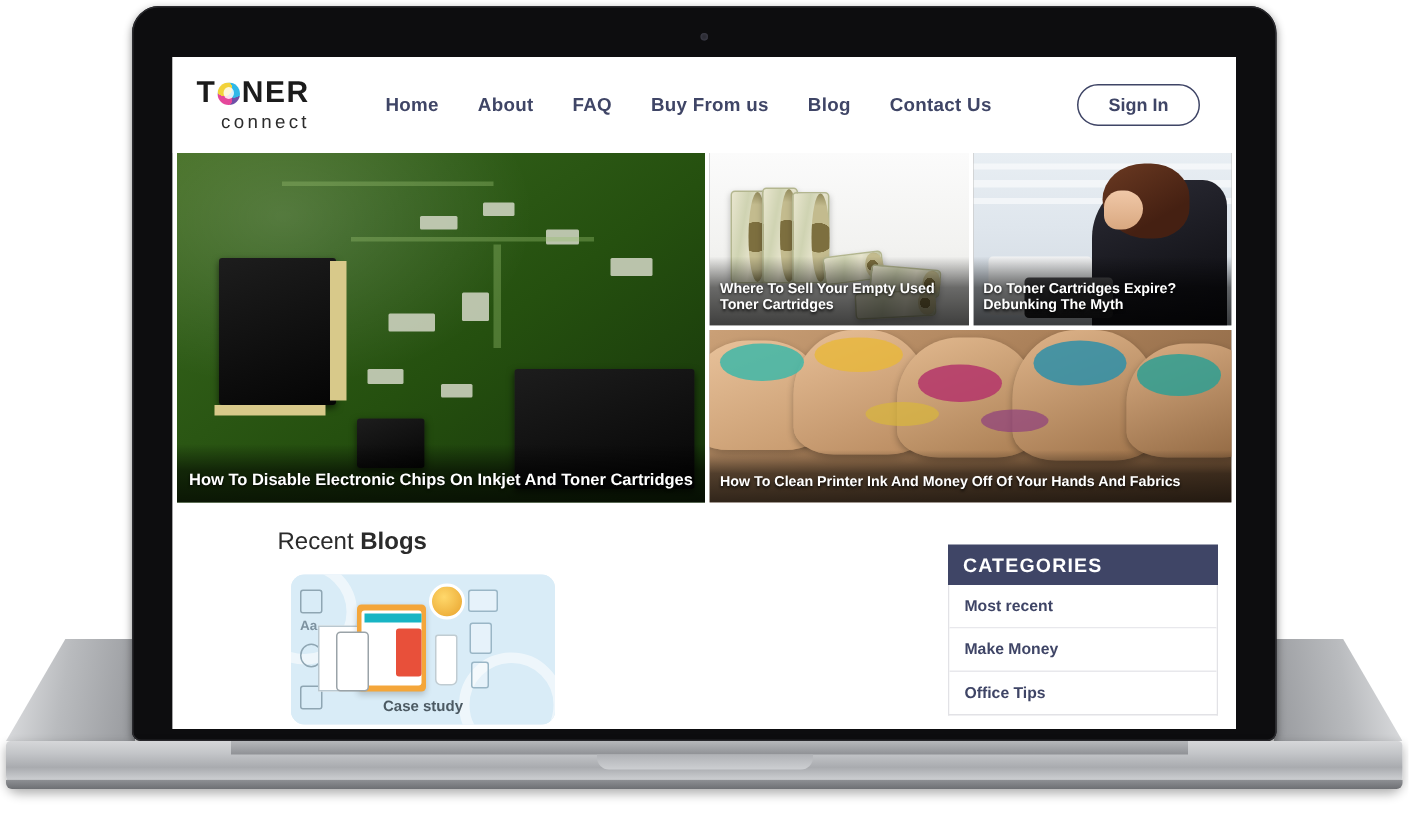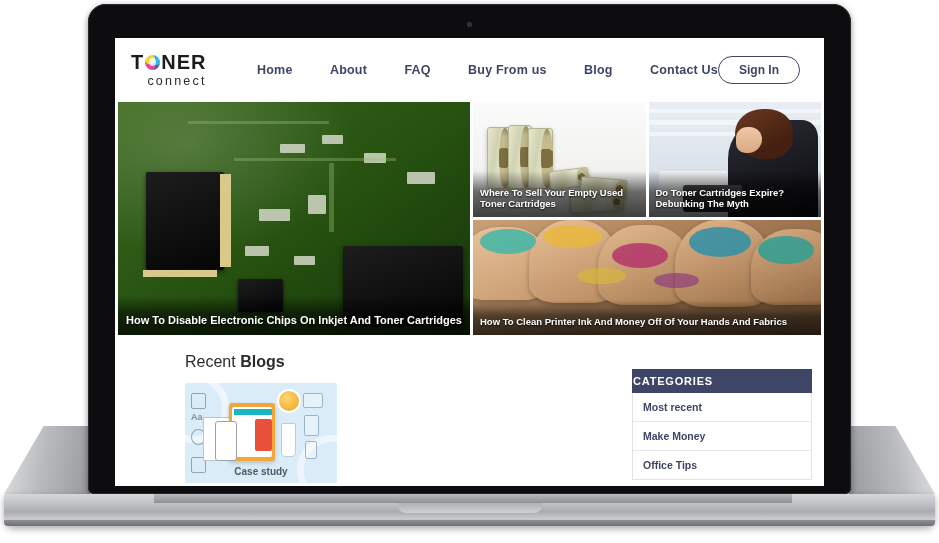--- a/index.html
+++ b/index.html
@@ -118,21 +118,21 @@
     content:"";position:absolute;left:4px;top:3.5px;
     width:7px;height:8px;border-radius:50%;
     background:#fff;opacity:.82;
   }
   .logo-bottom{
     font-size:12.5px;letter-spacing:2.2px;color:#2b2b2b;
     text-align:center;margin-top:2px;font-weight:500;
   }
   .nav{
     flex:1 1 auto;display:flex;align-items:center;
-    justify-content:space-between;gap:26px;margin-left:34px;
+    justify-content:flex-start;gap:26px;margin-left:34px;
   }
   .nav a{
     color:#3f4566;font-size:12.5px;text-decoration:none;
     font-weight:600;white-space:nowrap;letter-spacing:.2px;
   }
   .signin{
     flex:0 0 auto;margin-right:14px;
     border:1.3px solid #3f4566;border-radius:16px;
     padding:6px 20px;color:#3f4566;font-size:12px;font-weight:600;
     background:#fff;cursor:pointer;white-space:nowrap;
@@ -269,22 +269,23 @@
   }
 
   
   .lower{display:flex;padding:14px 12px 0 12px;gap:20px;}
   .col-main{flex:1 1 auto;padding-left:58px;}
   .recent-title{
     font-size:16px;color:#2b2b2b;margin:4px 0 12px 0;font-weight:400;
   }
   .recent-title b{font-weight:700;}
   .blog-thumb{
-    width:152px;height:100px;border-radius:2px;overflow:hidden;position:relative;
+    width:176px;height:100px;border-radius:9px;overflow:hidden;position:relative;
     background:#d8ecf7;
+    margin-left:9px;
   }
   .art-case{position:absolute;inset:0;background:#d9ecf7;}
   .art-case .halo{
     position:absolute;border-radius:50%;border:7px solid rgba(255,255,255,.55);
   }
   .art-case .sidecard{
     position:absolute;border:1.2px solid #9ab6c6;border-radius:2px;background:rgba(255,255,255,.35);
   }
   .art-case .tablet{
     position:absolute;left:44px;top:20px;width:46px;height:58px;
@@ -322,22 +323,22 @@
 
   
   .col-side{flex:0 0 180px;}
   .search-panel{background:#3f4566;padding:10px;}
   .search-input{
     width:100%;box-sizing:border-box;border:1px solid #cfd2dd;background:#fff;
     padding:6px 7px;font-size:10px;color:#6d6d6d;
     font-family:"Liberation Sans", sans-serif;outline:none;
   }
   .cat-head{
-    background:#3f4566;color:#fff;font-size:11px;font-weight:700;
-    letter-spacing:.8px;padding:6px 1px;margin-top:20px;
+    background:#3f4566;color:#fff;font-size:13px;font-weight:700;
+    letter-spacing:.8px;padding:6px 10px;margin-top:14px;
   }
   .cat-list{border:1px solid #e2e2e6;border-top:none;}
   .cat-item{
     padding:8px 10px;font-size:10.5px;color:#3f4566;font-weight:600;
     border-bottom:1px solid #e8e8ec;background:#fff;cursor:pointer;
   }
   .cat-item:last-child{border-bottom:none;}
 </style>
 </head>
 <body>

